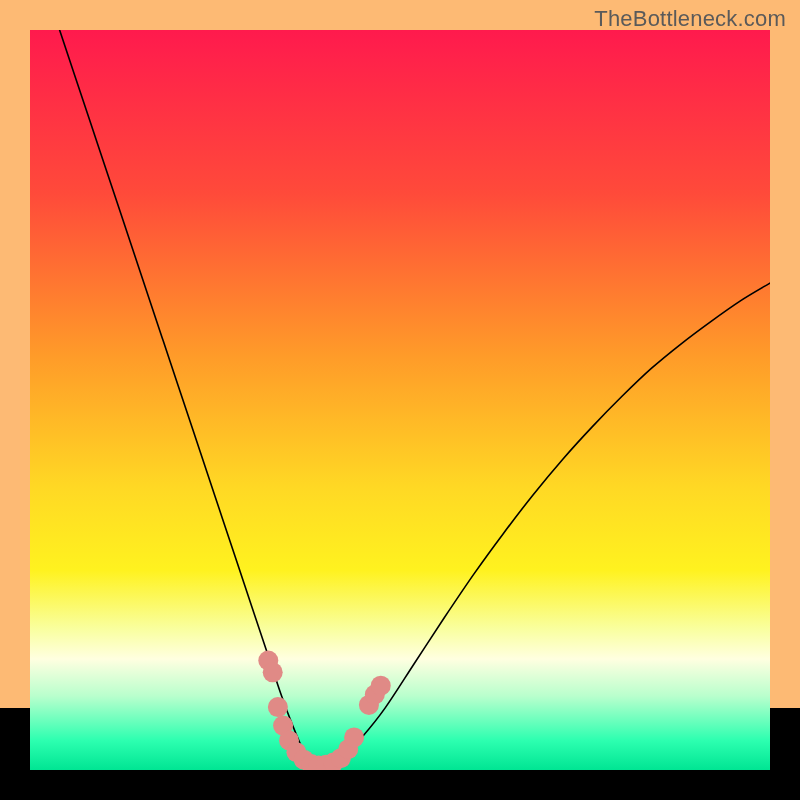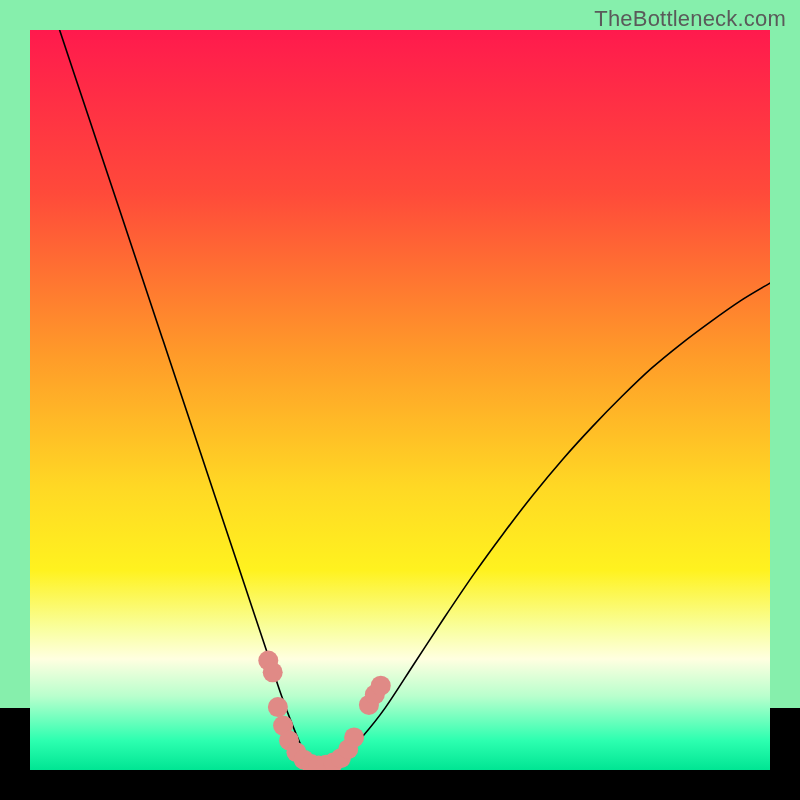--- a/index.html
+++ b/index.html
@@ -8,21 +8,21 @@
     width: 800px;
     height: 800px;
     overflow: hidden;
     background: #000;
     font-family: Arial, Helvetica, sans-serif;
   }
   .frame {
     position: absolute;
     left: 0; top: 0;
     width: 800px; height: 708px;
-    background: #86efac;
+    background: #fdba74;
     text-align: center;
   }
   .panel {
     position: absolute;
     left: 30px;
     top: 30px;
     width: 740px;
     height: 740px;
   }
   .panel svg {

